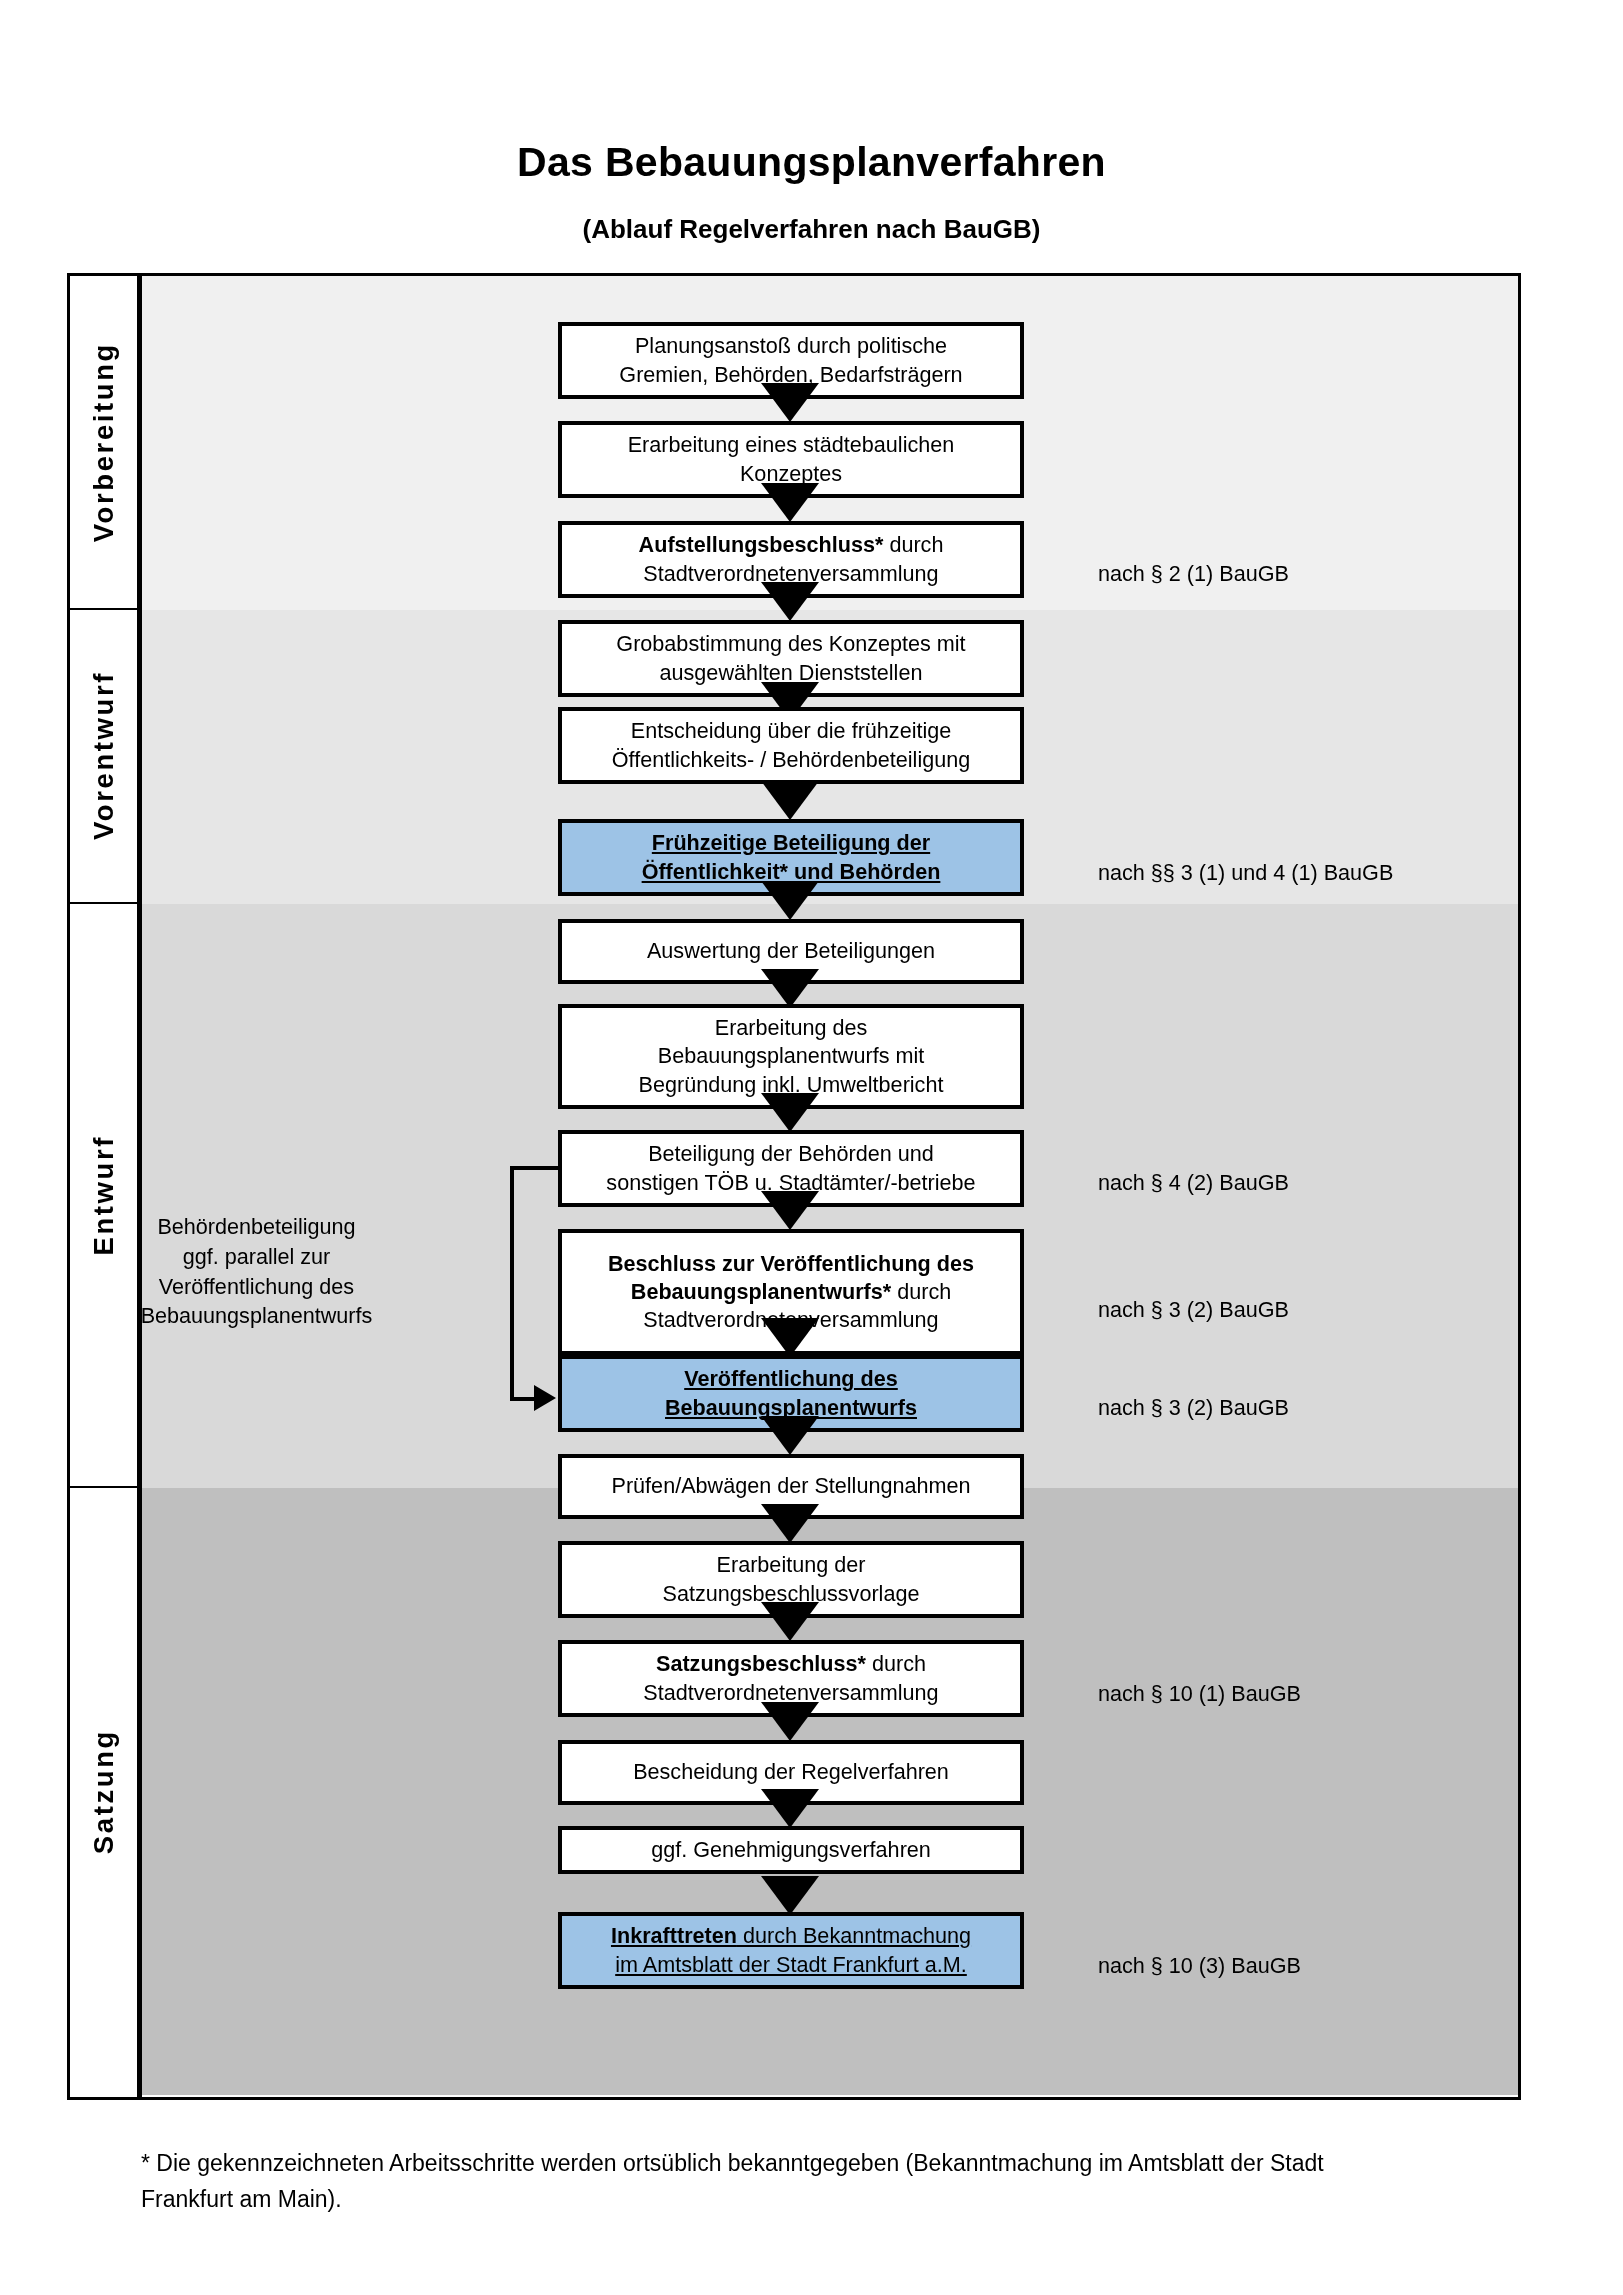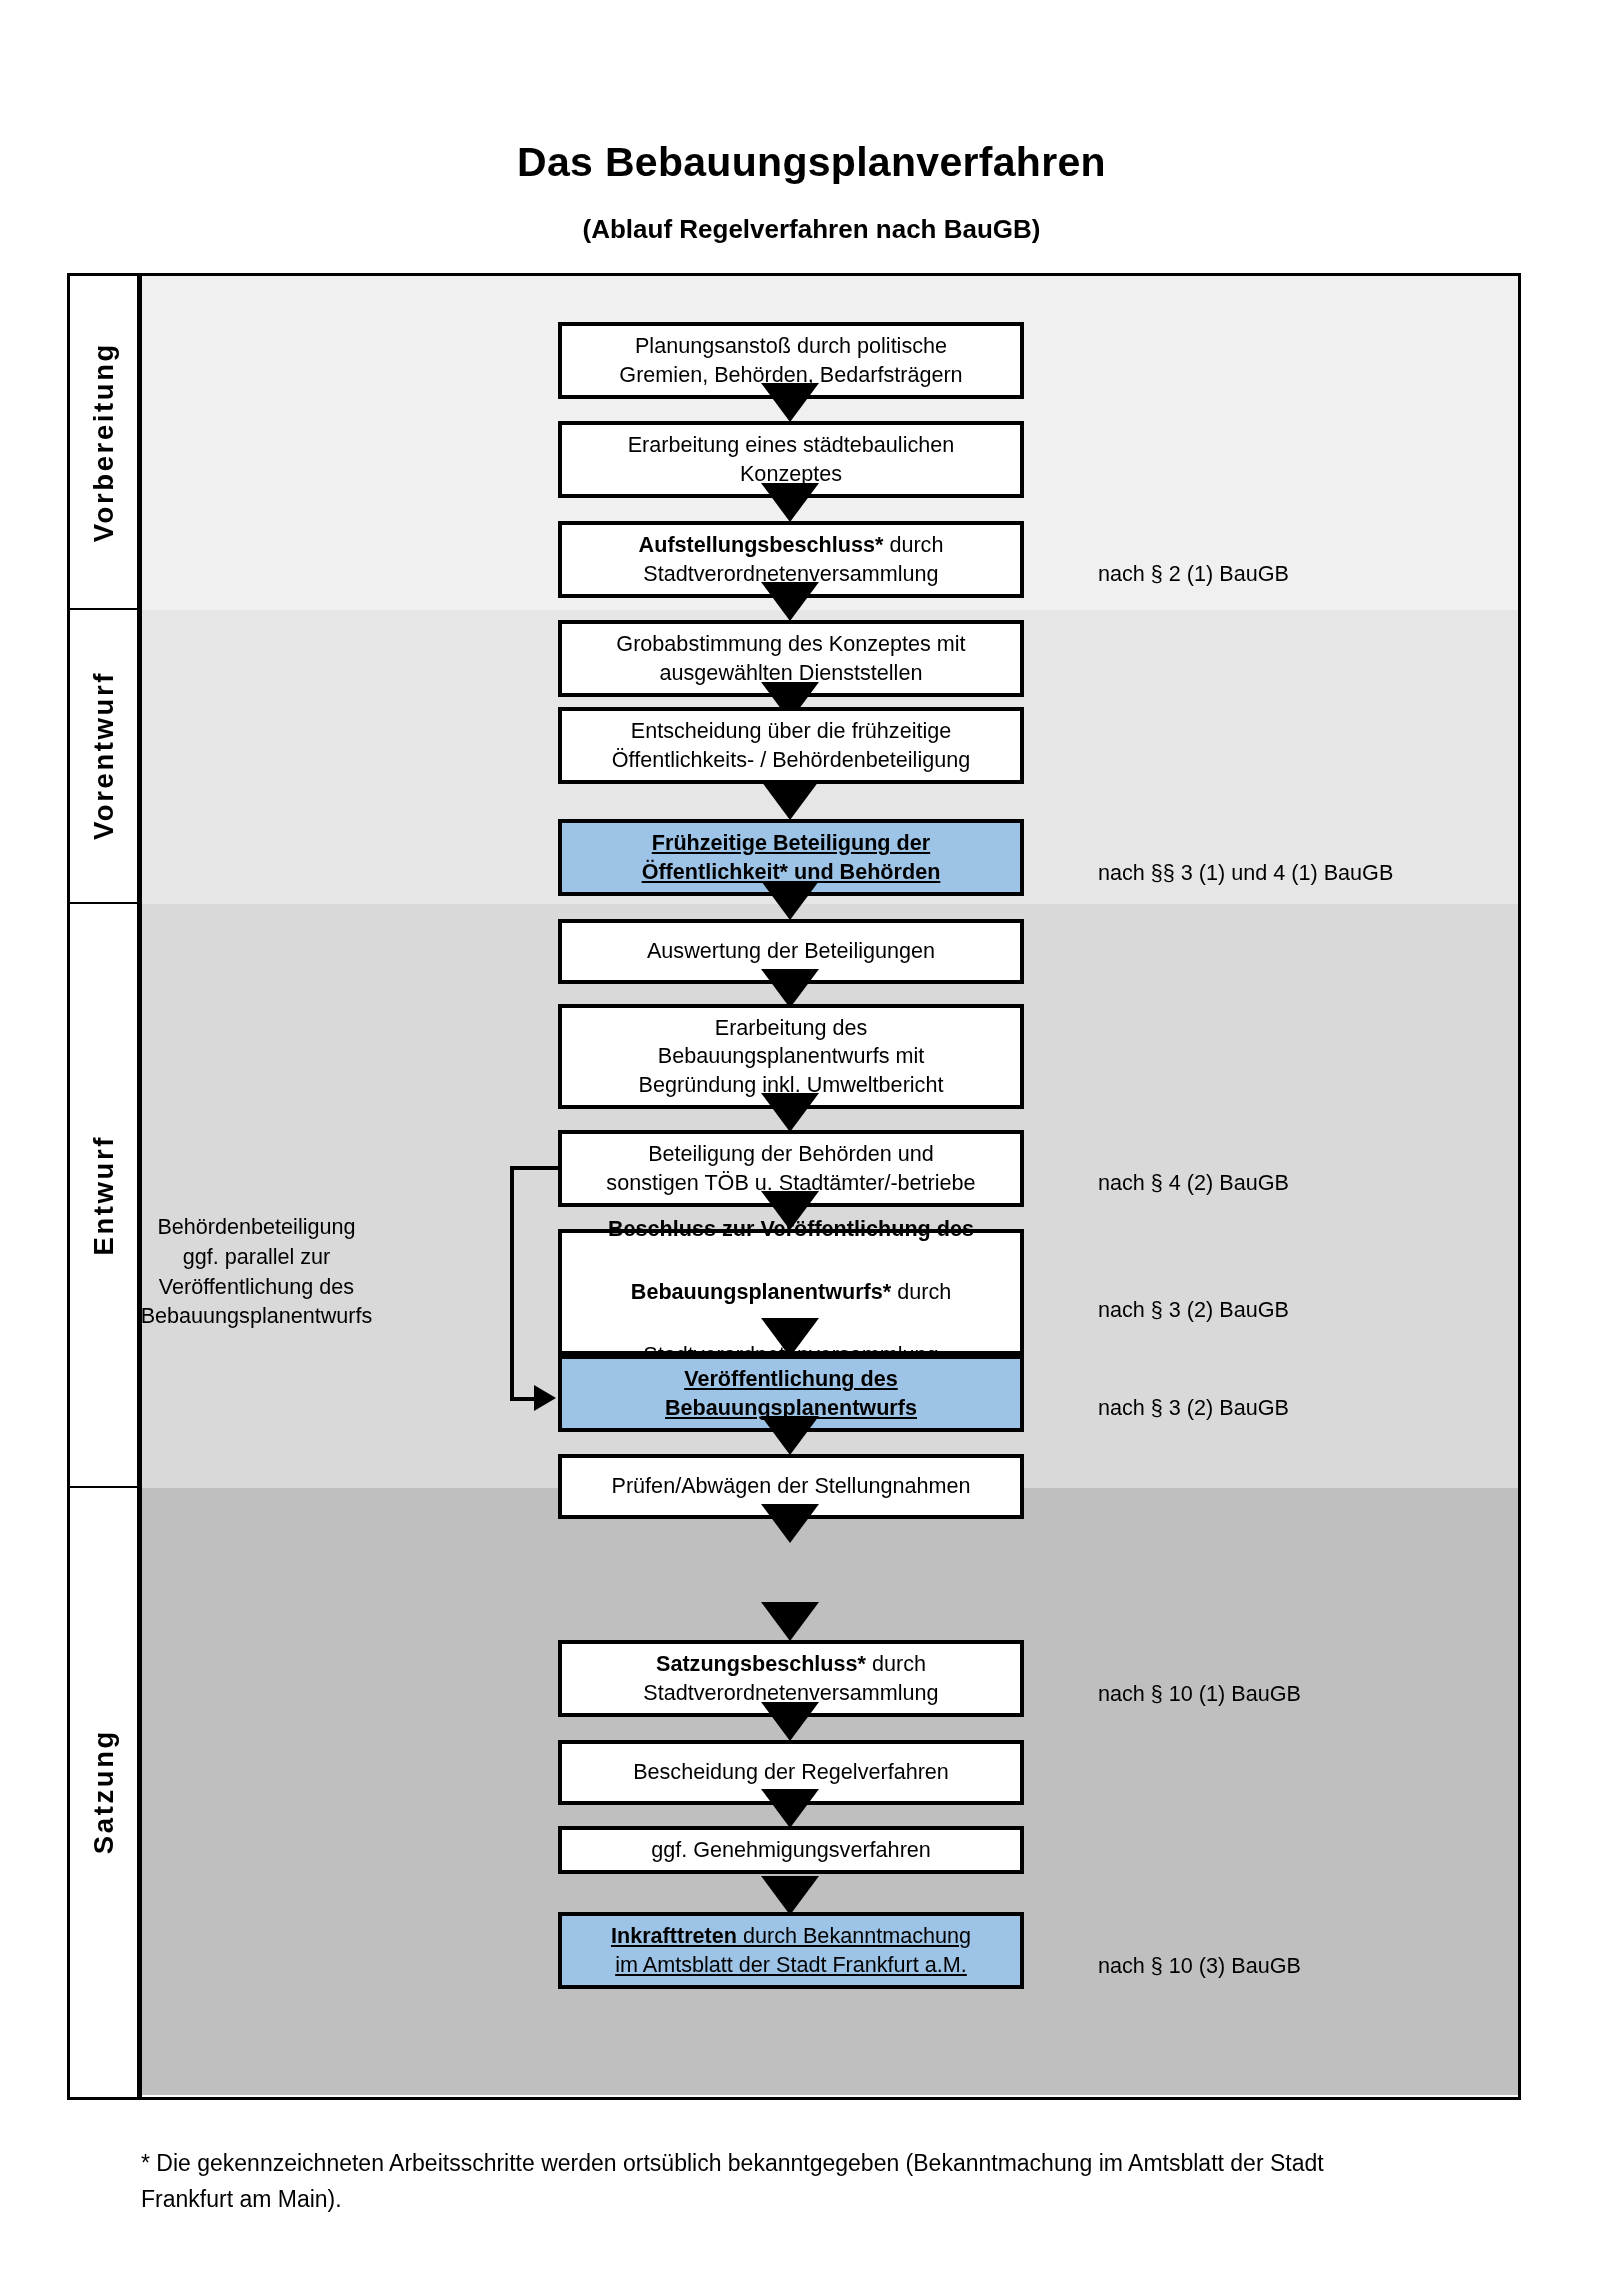--- a/index.html
+++ b/index.html
@@ -248,35 +248,39 @@
         <span class="ln">Erarbeitung des</span>
         <span class="ln">Bebauungsplanentwurfs mit</span>
         <span class="ln">Begründung inkl. Umweltbericht</span>
       </div>
       <div class="arrow" style="top: 817px;"></div>
       <div class="node" style="top: 854px; height: 77px;">
         <span class="ln">Beteiligung der Behörden und</span>
         <span class="ln">sonstigen TÖB u. Stadtämter/-betriebe</span>
       </div>
       <div class="arrow" style="top: 915px;"></div>
-      <div class="node" style="top: 953px; height: 126px; gap: 35px;">
+      <div class="node" style="top: 953px; height: 126px;">
         <span class="ln"><span class="b">Beschluss zur Veröffentlichung des</span></span>
         <span class="ln"><span class="b">Bebauungsplanentwurfs*</span><span class=""> durch</span></span>
         <span class="ln"><span class="">Stadtverordnetenversammlung</span></span>
       </div>
       <div class="arrow" style="top: 1042px;"></div>
       <div class="node blue" style="top: 1079px; height: 77px;">
         <span class="ln b">Veröffentlichung des</span>
         <span class="ln b">Bebauungsplanentwurfs</span>
       </div>
       <div class="arrow" style="top: 1140px;"></div>
       <div class="node" style="top: 1178px; height: 65px;">
         <span class="ln">Prüfen/Abwägen der Stellungnahmen</span>
       </div>
       <div class="arrow" style="top: 1228px;"></div>
+      <div class="node" style="top: 1265px; height: 77px;">
+        <span class="ln">Erarbeitung der</span>
+        <span class="ln">Satzungsbeschlussvorlage</span>
+      </div>
       <div class="arrow" style="top: 1326px;"></div>
       <div class="node" style="top: 1364px; height: 77px;">
         <span class="ln"><span class="b">Satzungsbeschluss*</span><span class=""> durch</span></span>
         <span class="ln"><span class="">Stadtverordnetenversammlung</span></span>
       </div>
       <div class="arrow" style="top: 1426px;"></div>
       <div class="node" style="top: 1464px; height: 65px;">
         <span class="ln">Bescheidung der Regelverfahren</span>
       </div>
       <div class="arrow" style="top: 1513px;"></div>

